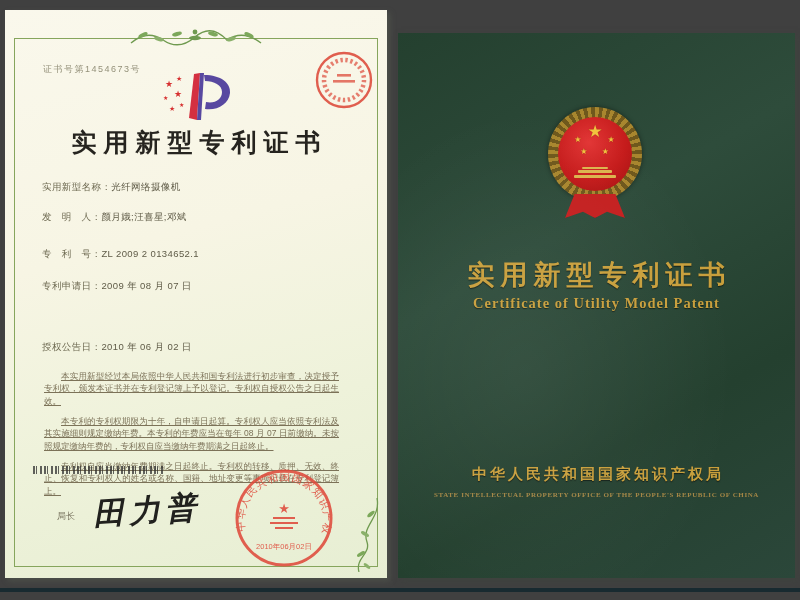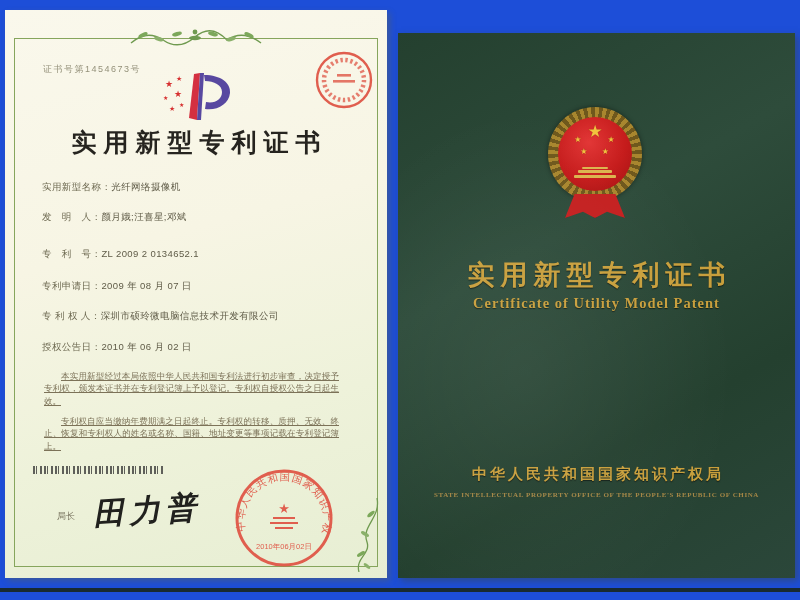--- a/index.html
+++ b/index.html
@@ -1,16 +1,16 @@
 <!DOCTYPE html>
 <html><head>
 <meta charset="utf-8">
 <style>
   html,body{margin:0;padding:0;background:#ffffff;}
-  .scene{position:relative;width:800px;height:600px;background:#1d4ed8;overflow:hidden;
+  .scene{position:relative;width:800px;height:600px;background:#404040;overflow:hidden;
          font-family:"Liberation Sans",sans-serif;}
 
   
   .paper{position:absolute;left:5px;top:10px;width:382px;height:568px;
          background:linear-gradient(165deg,#faf8ec 0%,#f7f5e4 40%,#eef2da 70%,#e7eed3 100%);
          box-shadow:3px 3px 6px rgba(90,100,85,.45);}
   .frame{position:absolute;left:9px;top:28px;width:362px;height:527px;
          border:1px solid #86a55c;}
   .garland{position:absolute;left:124px;top:15px;}
   .cert-no{position:absolute;left:38px;top:53px;font-size:9px;color:#94917a;letter-spacing:1.5px;}
@@ -114,25 +114,25 @@
       <polygon points="37,1 41,1 38,48 34,48" fill="#5848a0"></polygon>
       <path d="M41,3 C58,3 68,11 67,21 C66,32 54,39 42,37 L43,30 C52,32 59,27 59,20 C59,13 51,9 42,9 Z" fill="#5848a0"></path>
     </svg>
 
     <div class="cert-title">实用新型专利证书</div>
 
     <div class="field f0"><span class="lbl">实用新型名称：</span><span class="val">光纤网络摄像机</span></div>
     <div class="field f1"><span class="lbl">发　明　人：</span><span class="val">颜月娥;汪喜星;邓斌</span></div>
     <div class="field f2"><span class="lbl">专　利　号：</span><span class="val">ZL 2009 2 0134652.1</span></div>
     <div class="field f3"><span class="lbl">专利申请日：</span><span class="val">2009 年 08 月 07 日</span></div>
-    <div class="field f4"><span class="lbl">专 利 权 人：</span><span class="val">深圳市硕玲微电脑信息技术开发有限公司</span></div>
     <div class="field f5"><span class="lbl">授权公告日：</span><span class="val">2010 年 06 月 02 日</span></div>
 
     <div class="paras">
       <p>本实用新型经过本局依照中华人民共和国专利法进行初步审查，决定授予专利权，颁发本证书并在专利登记簿上予以登记。专利权自授权公告之日起生效。</p>
+      <p>本专利的专利权期限为十年，自申请日起算。专利权人应当依照专利法及其实施细则规定缴纳年费。本专利的年费应当在每年 08 月 07 日前缴纳。未按照规定缴纳年费的，专利权自应当缴纳年费期满之日起终止。</p>
       <p>专利权自应当缴纳年费期满之日起终止。专利权的转移、质押、无效、终止、恢复和专利权人的姓名或名称、国籍、地址变更等事项记载在专利登记簿上。</p>
     </div>
 
     <div class="barcode"></div>
     <div class="director">局长</div>
     <div class="signature">田力普</div>
 
     <svg class="seal" viewBox="0 0 102 102">
       <circle cx="51" cy="51" r="47" fill="none" stroke="#df4b3c" stroke-width="3"></circle>
       <defs>

